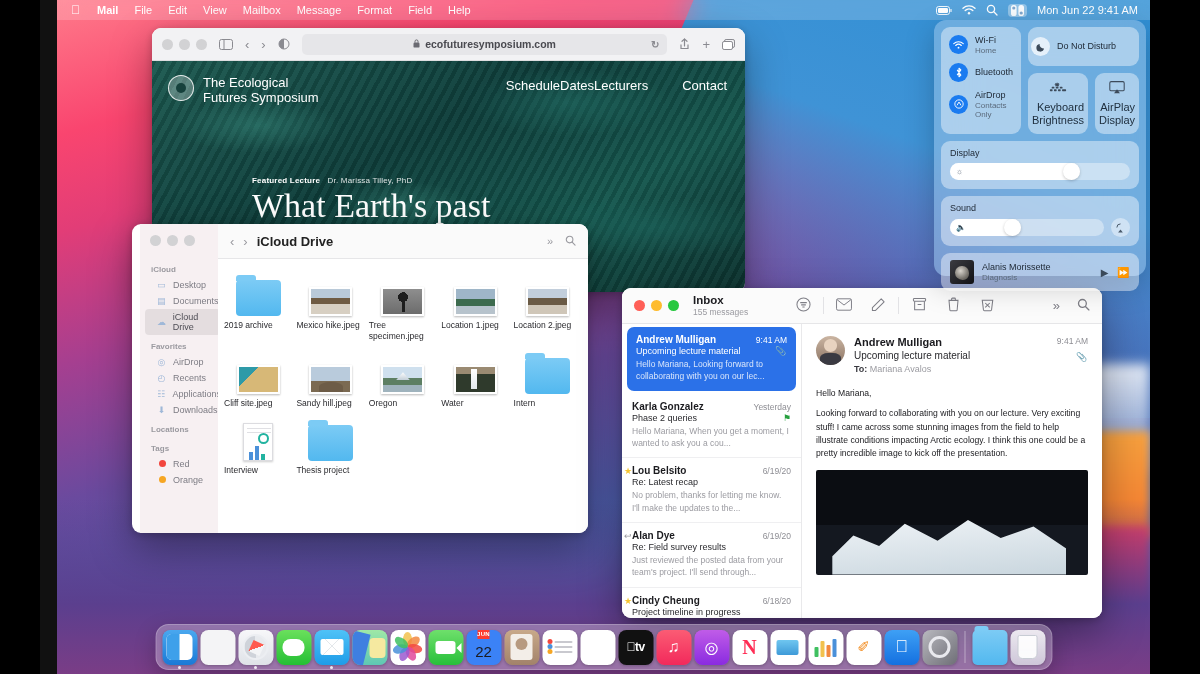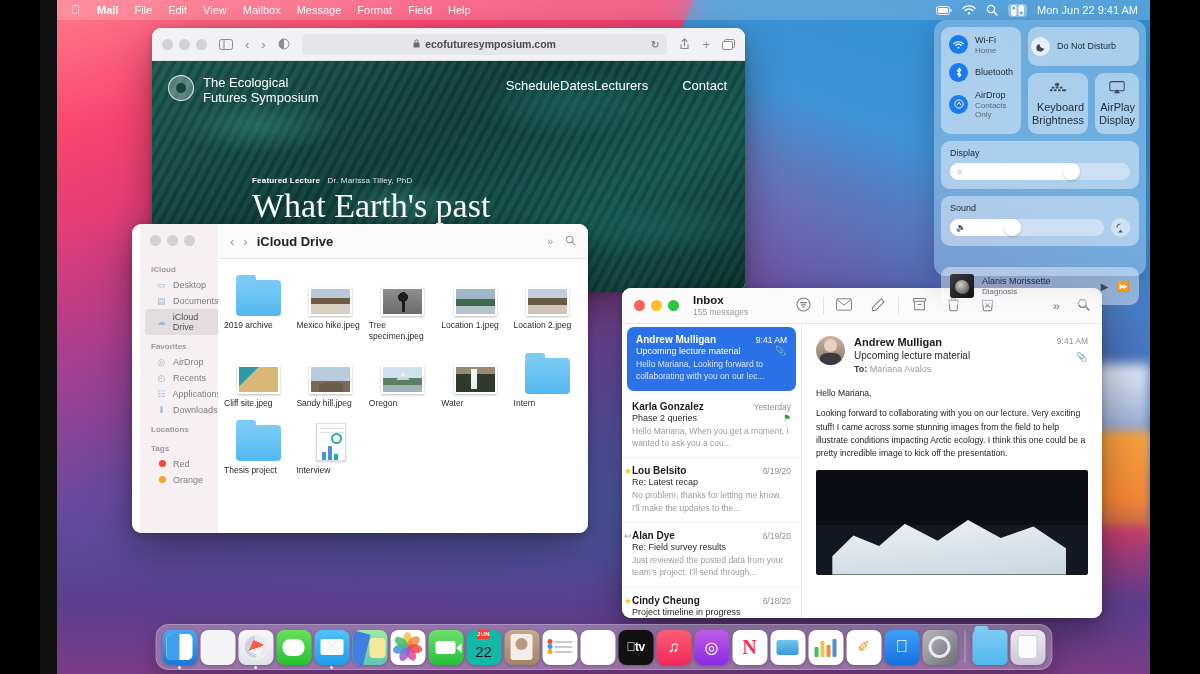--- a/index.html
+++ b/index.html
@@ -212,21 +212,21 @@
   .cc-block { margin-top:7px; padding:7px 9px 9px 9px; }
   .cc-block-lab { font-size:9px; color:#1d2733; margin-bottom:5px; }
   .slider { height:17px; border-radius:9px; background:rgba(255,255,255,.38); position:relative; }
   .slider .fill { position:absolute; left:0; top:0; bottom:0; background:#fff; border-radius:9px;
       display:flex; align-items:center; padding-left:6px; font-size:8px; color:#7b8694; }
   .slider .knob { position:absolute; top:0; width:17px; height:17px; border-radius:50%;
       background:#fff; box-shadow:0 1px 3px rgba(0,0,0,.22); }
   .cc-sound-row { display:flex; align-items:center; gap:7px; }
   .cc-airplay-btn { width:19px; height:19px; border-radius:50%; background:rgba(255,255,255,.42);
       display:flex; align-items:center; justify-content:center; font-size:9px; color:#4a5a6a; flex:none; }
-  .cc-np { margin-top:21px; padding:7px 9px; display:flex; align-items:center; gap:8px; }
+  .cc-np { margin-top:7px; padding:7px 9px; display:flex; align-items:center; gap:8px; }
   .np-art { width:24px; height:24px; border-radius:3px; flex:none;
       background:linear-gradient(135deg,#3c3c42,#101014); position:relative; overflow:hidden; }
   .np-art:after{content:"";position:absolute;left:20%;top:22%;width:60%;height:60%;
       background:radial-gradient(circle at 40% 35%, #d8d3cc, #6c6862 70%); border-radius:50% 50% 45% 55%;}
   .np-name { font-size:9px; color:#1d2733; line-height:1.2; }
   .np-sub { font-size:8px; color:#5b6b7c; }
   .np-ctrl { margin-left:auto; display:flex; gap:9px; color:#3a4a5a; font-size:10px; }
 
   
   #dock { position:absolute; left:50%; transform:translateX(-50%); bottom:4px;
@@ -261,21 +261,21 @@
   .d-maps{background:linear-gradient(180deg,#9fe8a6,#5ec7b4);position:relative;overflow:hidden;}
   .d-maps:after{content:"";position:absolute;left:-4px;top:2px;width:18px;height:36px;background:#3f7fe0;transform:rotate(14deg);}
   .d-maps:before{content:"";position:absolute;right:2px;top:8px;width:16px;height:20px;
       background:#f5e9a0;border-radius:4px;}
   .d-photos{background:#fff;position:relative;overflow:hidden;}
   .d-photos .pt{position:absolute;left:50%;top:50%;width:9px;height:15px;border-radius:50%;
       transform-origin:50% 100%;opacity:.85;}
   .d-ft{background:linear-gradient(180deg,#6ee06b,#27bf3a);}
   .d-ft .cam{width:20px;height:13px;background:#fff;border-radius:3px;position:relative;}
   .d-ft .cam:after{content:"";position:absolute;right:-6px;top:2px;border:5px solid transparent;border-right-color:#fff;}
-  .d-cal{background:#14b8a6;display:flex;flex-direction:column;overflow:hidden;}
+  .d-cal{background:#3b82f6;display:flex;flex-direction:column;overflow:hidden;}
   .d-cal .m{height:9px;background:#ff3b30;color:#fff;font-size:6px;font-weight:700;
       display:flex;align-items:center;justify-content:center;letter-spacing:.3px;}
   .d-cal .d{flex:1;display:flex;align-items:center;justify-content:center;color:#1b1b1f;
       font-size:15px;font-weight:300;}
   .d-contacts{background:linear-gradient(180deg,#c8a98a,#a2826a);}
   .d-contacts .p{width:22px;height:26px;background:#f3eee8;border-radius:3px;position:relative;}
   .d-contacts .p:after{content:"";position:absolute;left:5px;top:4px;width:12px;height:12px;
       border-radius:50%;background:#b79a80;}
   .d-rem{background:#fff;padding:7px 6px;display:flex;flex-direction:column;gap:3px;justify-content:center;}
   .d-rem i{display:block;height:2px;background:#c9c9cf;border-radius:1px;position:relative;margin-left:7px;}
@@ -565,36 +565,36 @@
               <div class="fd-name">Water</div>
             </div>
             <div class="fd-cell">
               <div class="fd-thumb">
                 <span class="folder"></span>
               </div>
               <div class="fd-name">Intern</div>
             </div>
             <div class="fd-cell">
               <div class="fd-thumb">
-                <span class="folder"></span>
-              </div>
-              <div class="fd-name">Thesis project</div>
-            </div>
-            <div class="fd-cell">
-              <div class="fd-thumb">
                 <span class="doc">
                   <span class="line" style="top:4px"></span>
                   <span class="line" style="top:8px"></span>
                   <span class="ring"></span>
                   <span class="bar" style="left:5px;height:8px"></span>
                   <span class="bar" style="left:11px;height:14px"></span>
                   <span class="bar" style="left:17px;height:6px;background:#22b3a0"></span>
                 </span>
               </div>
               <div class="fd-name">Interview</div>
+            </div>
+            <div class="fd-cell">
+              <div class="fd-thumb">
+                <span class="folder"></span>
+              </div>
+              <div class="fd-name">Thesis project</div>
             </div>
           </div>
       </div>
     </div>
 
     <div class="win" id="mail">
       <div class="ml-top">
         <span class="tl">
             <i class="r"></i>
             <i class="y"></i>

